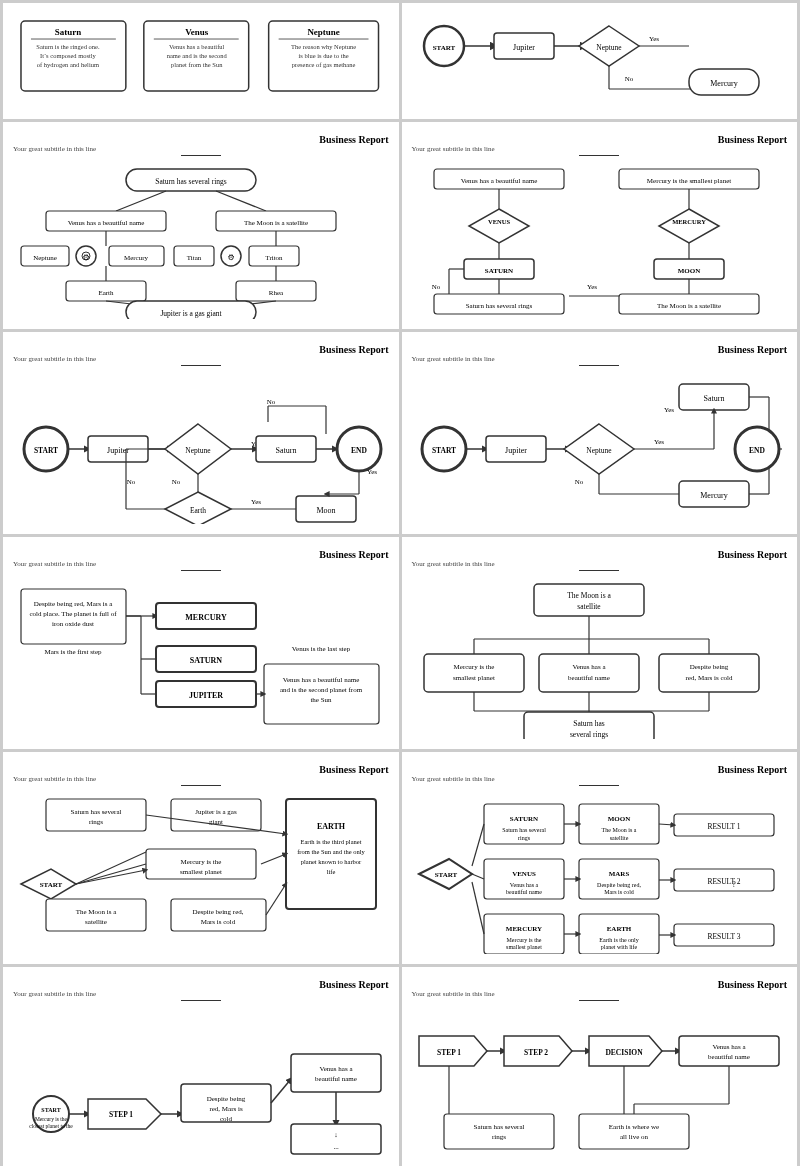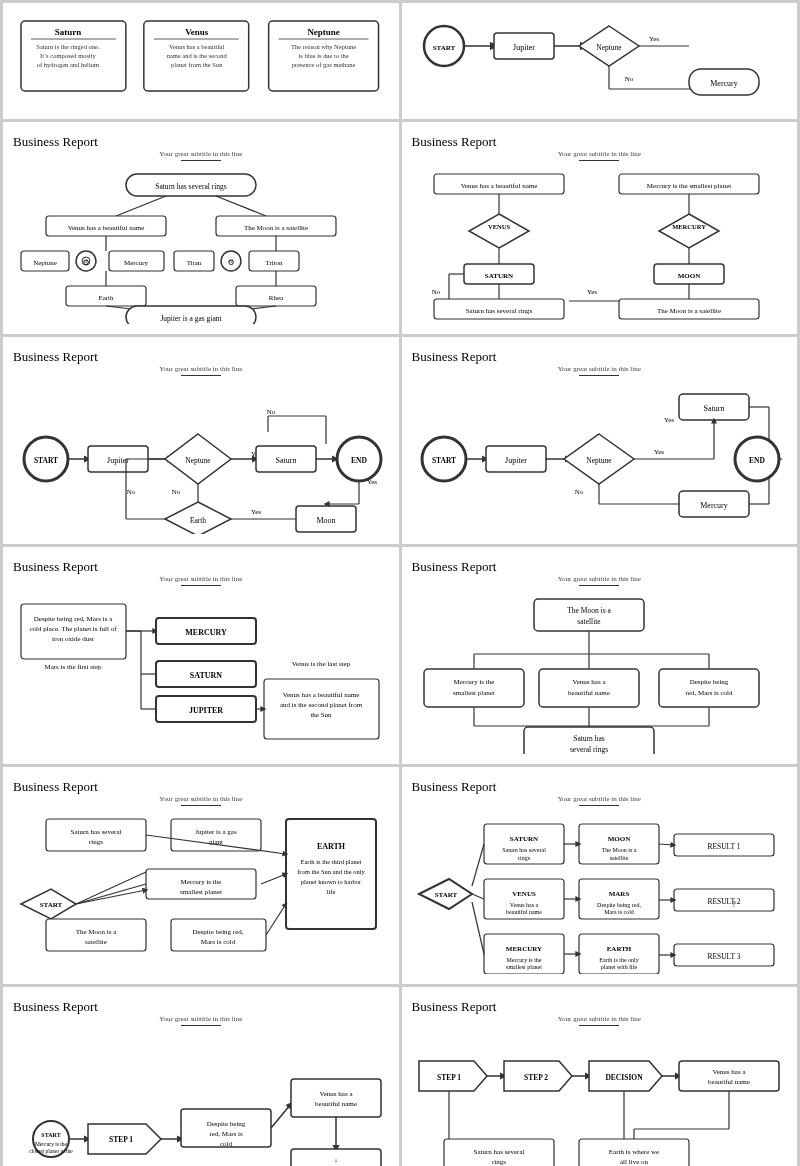--- a/index.html
+++ b/index.html
@@ -20,29 +20,29 @@
 
     .card {
       background: #fff;
       padding: 12px 10px 10px 10px;
       min-height: 190px;
       position: relative;
       overflow: hidden;
     }
 
     .card-title {
-      font-size: 13px;
-      font-weight: normal;
-      text-align: left;
+      font-size: 10px;
+      font-weight: bold;
+      text-align: right;
       font-family: 'Georgia', serif;
     }
 
     .card-subtitle {
       font-size: 7px;
-      text-align: center;
+      text-align: left;
       color: #444;
       margin-bottom: 2px;
     }
 
     .divider {
       width: 40px;
       height: 1px;
       background: #333;
       margin: 2px auto 8px auto;
     }

